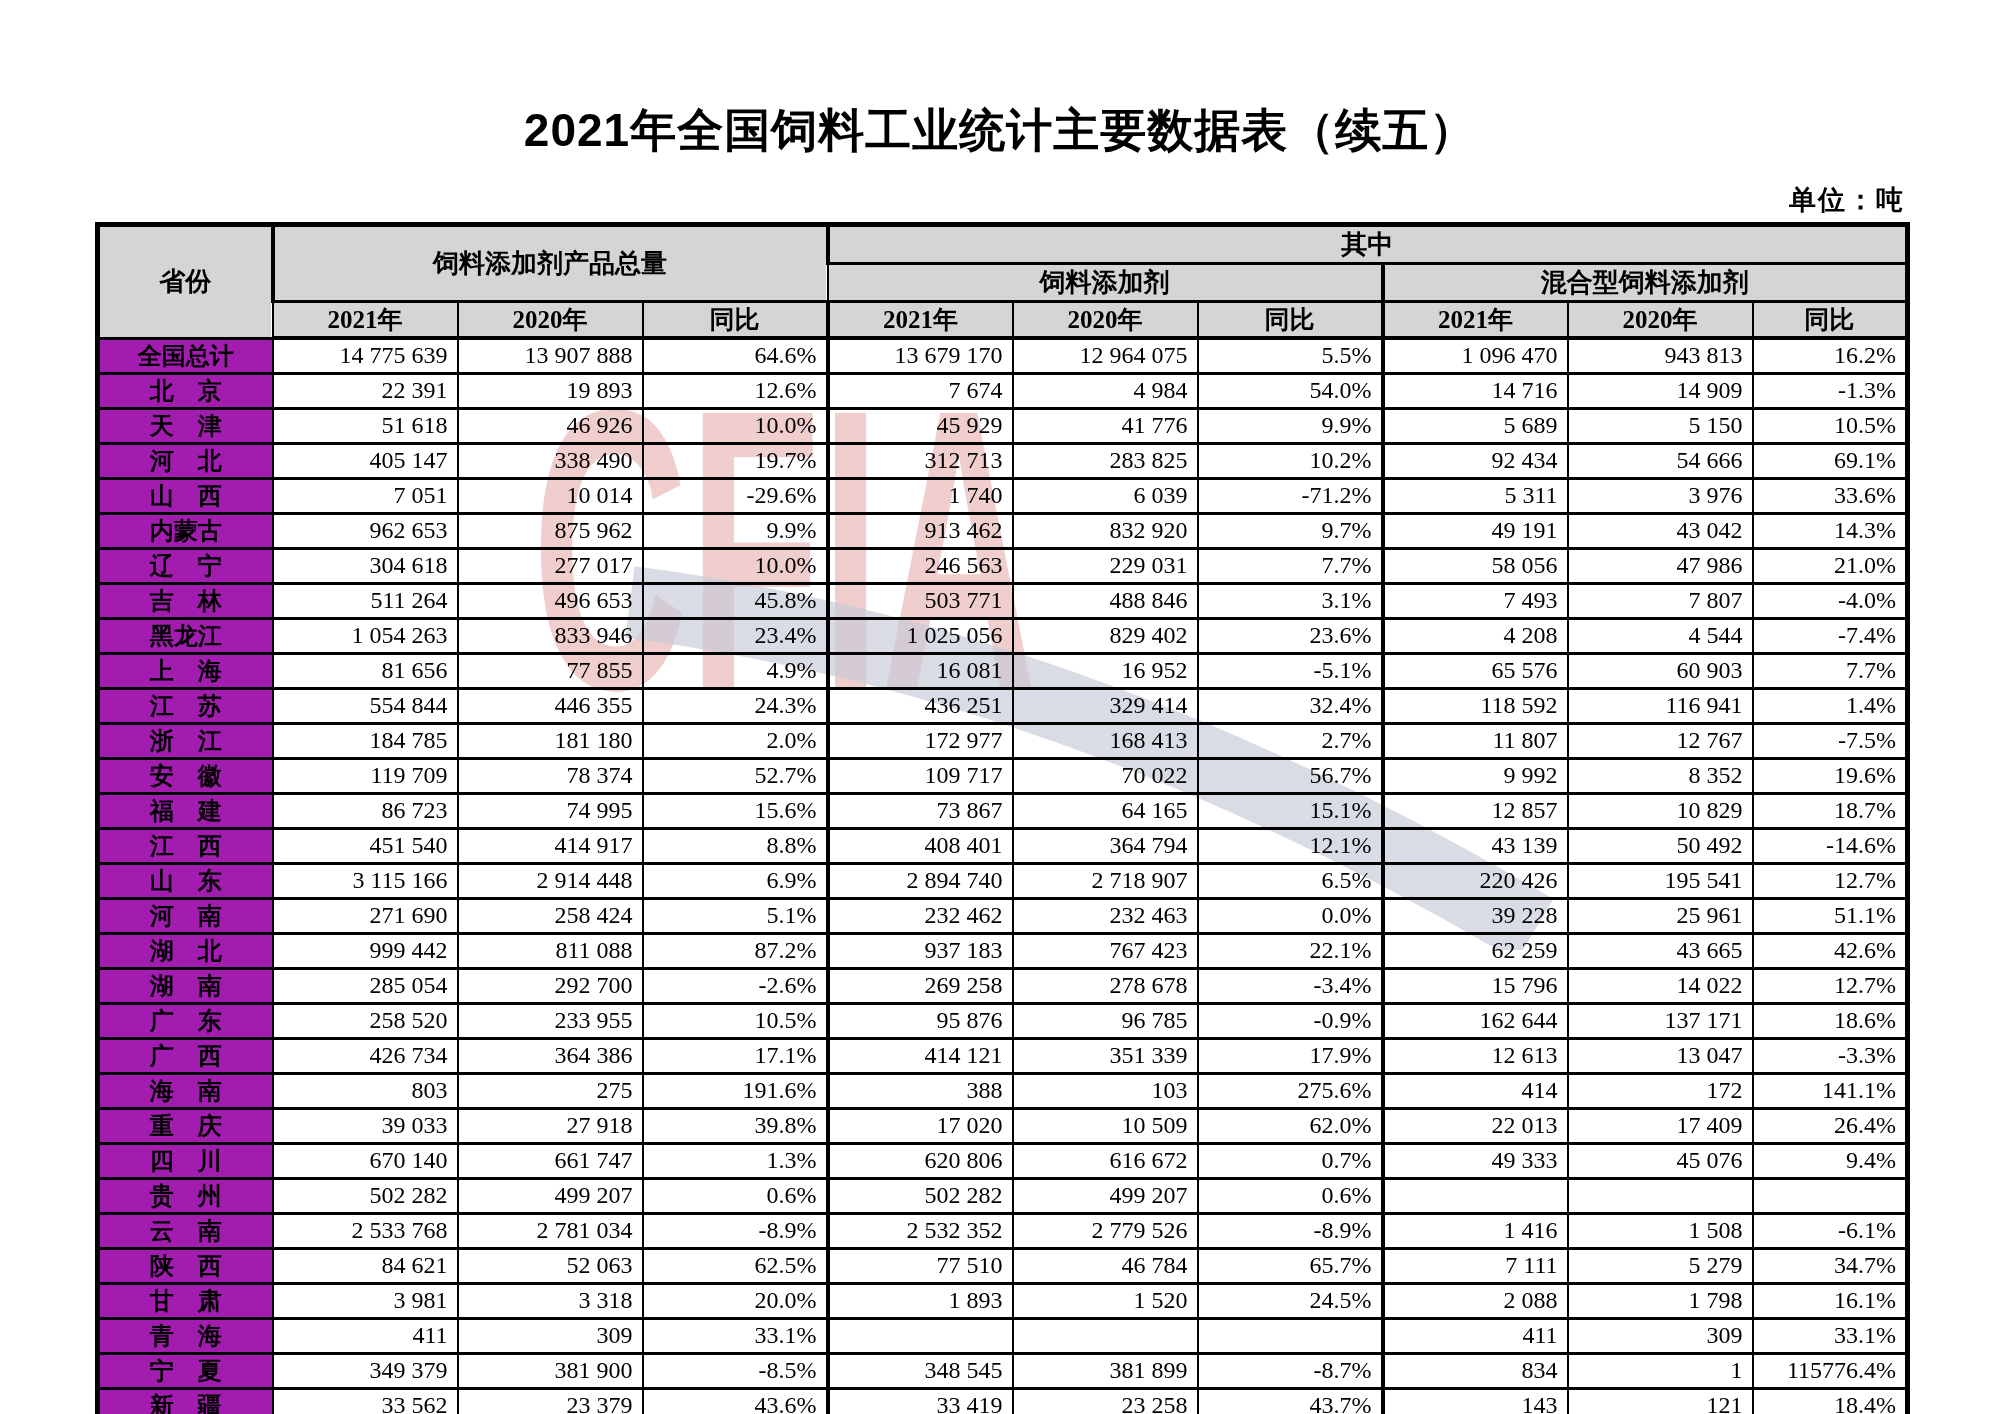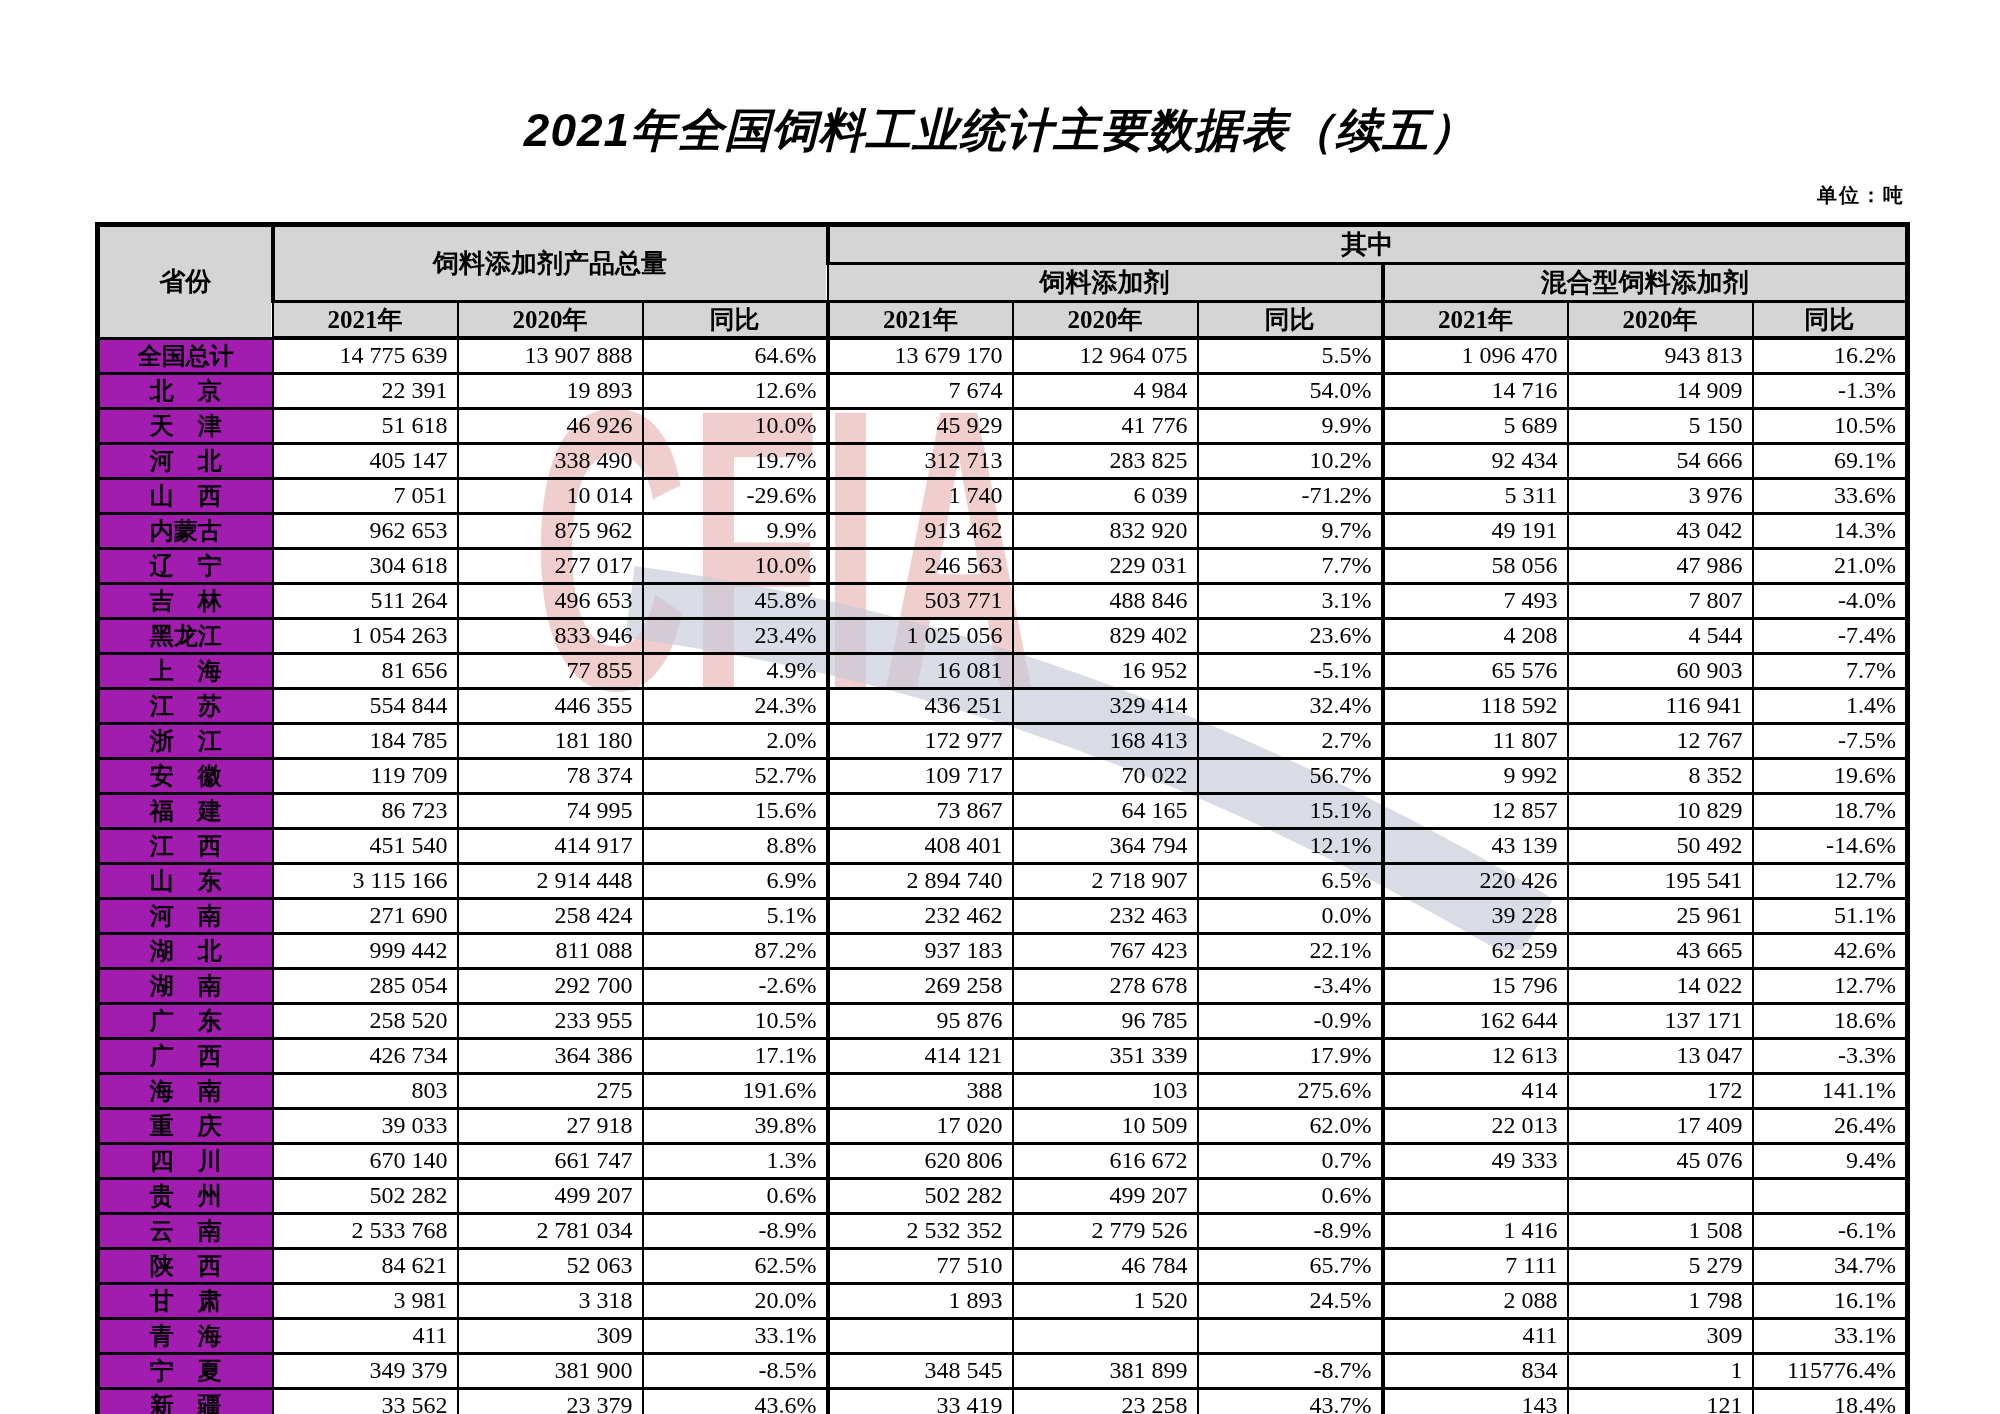--- a/index.html
+++ b/index.html
@@ -6,27 +6,27 @@
   body{
     width:2000px;height:1414px;position:relative;overflow:hidden;
     background:#ffffff;
     font-family:"Liberation Serif","DejaVu Serif",serif;
     color:#000;
   }
   .page-title{
     position:absolute;top:100px;left:0;width:2000px;
     text-align:center;margin:0;
     font-family:"Liberation Sans","DejaVu Sans",sans-serif;
-    font-weight:bold;font-size:46px;letter-spacing:1px;font-style:italic;
+    font-weight:bold;font-size:46px;letter-spacing:1px;
   }
   .unit-label{
     position:absolute;top:182px;left:95px;width:1810px;
     text-align:right;
     font-family:"Liberation Sans","DejaVu Sans",sans-serif;
-    font-weight:600;font-size:20px;letter-spacing:2px;
+    font-weight:600;font-size:27px;letter-spacing:2px;
   }
   .watermark{
     position:absolute;left:520px;top:330px;width:1060px;height:620px;
     z-index:1;pointer-events:none;
   }
   table.stats{
     position:absolute;left:95px;top:222px;width:1810px;
     border-collapse:collapse;table-layout:fixed;
     z-index:2;
     border:5px solid #000;

